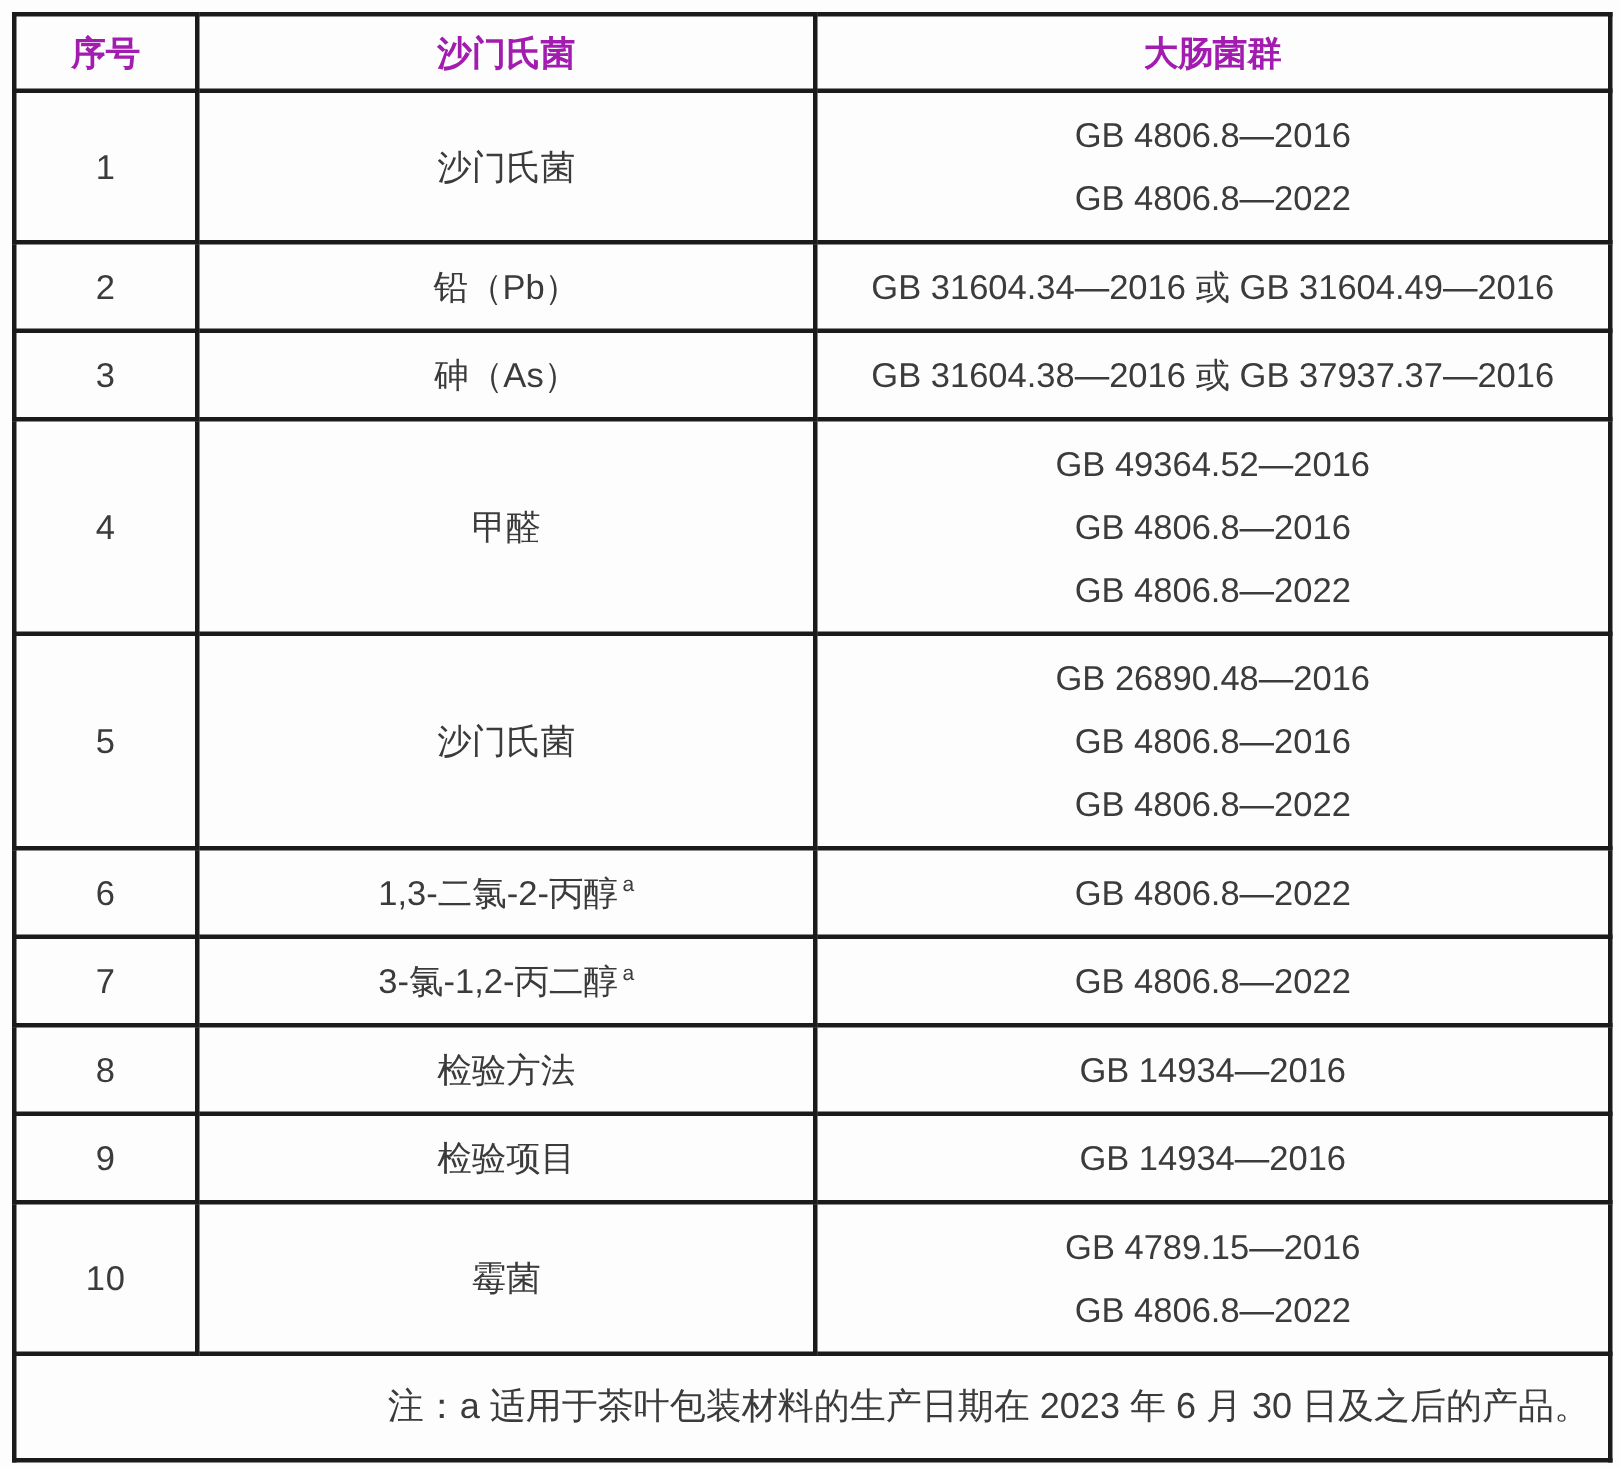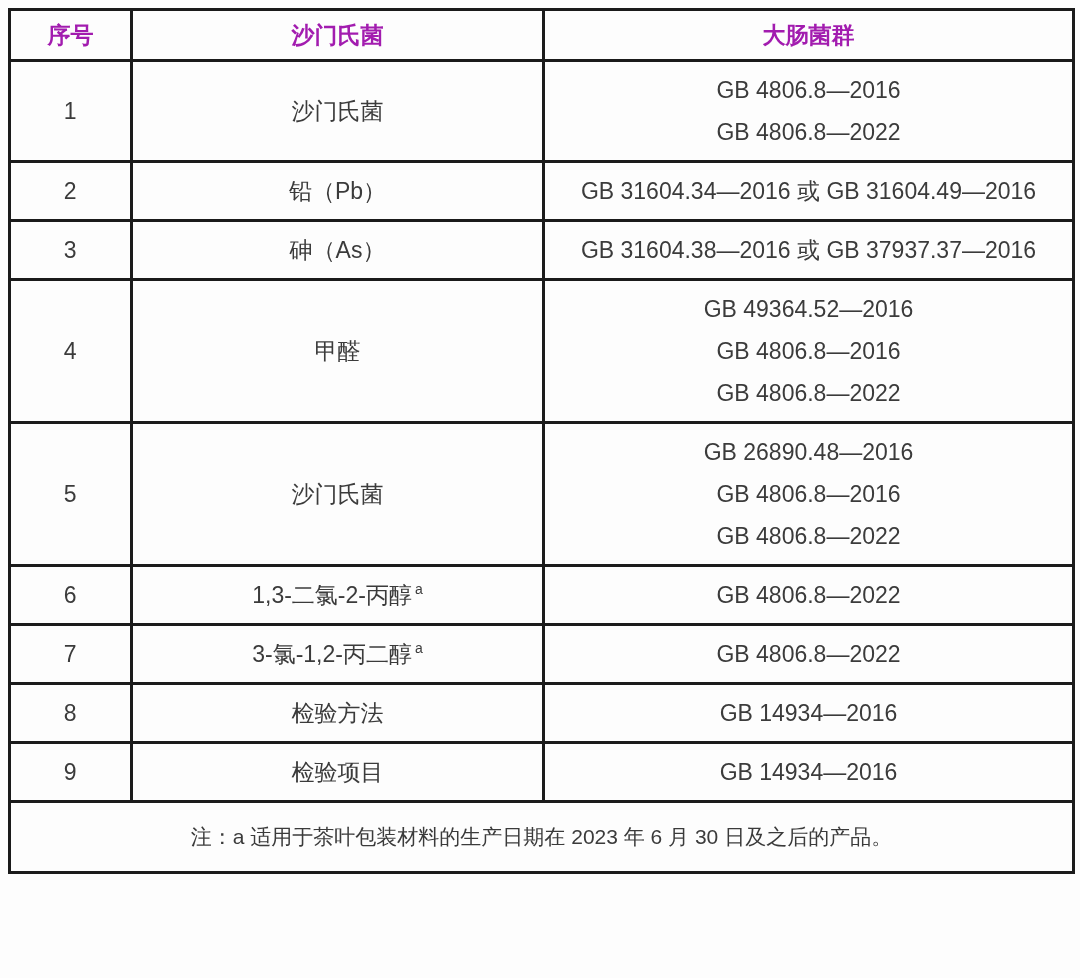--- a/index.html
+++ b/index.html
@@ -45,23 +45,23 @@
     font-size: 14px;
     line-height: 0;
     vertical-align: super;
     margin-left: 3px;
   }
   .method-line {
     line-height: 42px;
     white-space: nowrap;
   }
   tr.note-row td {
-    text-align: center;
+    text-align: right;
     padding: 13px 12px;
-    font-size: 21px;
+    font-size: 24px;
     line-height: 42px;
   }
 </style>
 </head>
 <body>
 
 <div class="page">
   <table class="insp">
     <colgroup>
       <col class="c1">
@@ -146,20 +146,28 @@
   </tr>
 
   <tr>
     <td class="c-no">9</td>
     <td class="c-item">检验项目</td>
     <td class="c-method">
             <div class="method-line">GB 14934—2016</div>
           </td>
   </tr>
 
+  <tr>
+    <td class="c-no">10</td>
+    <td class="c-item">霉菌</td>
+    <td class="c-method">
+            <div class="method-line">GB 4789.15—2016</div>
+            <div class="method-line">GB 4806.8—2022</div>
+          </td>
+  </tr>
 </tbody>
     <tbody>
       <tr class="note-row">
         <td colspan="3">注：a 适用于茶叶包装材料的生产日期在 2023 年 6 月 30 日及之后的产品。</td>
       </tr>
     </tbody>
   </table>
 </div>
 
 </body></html>

